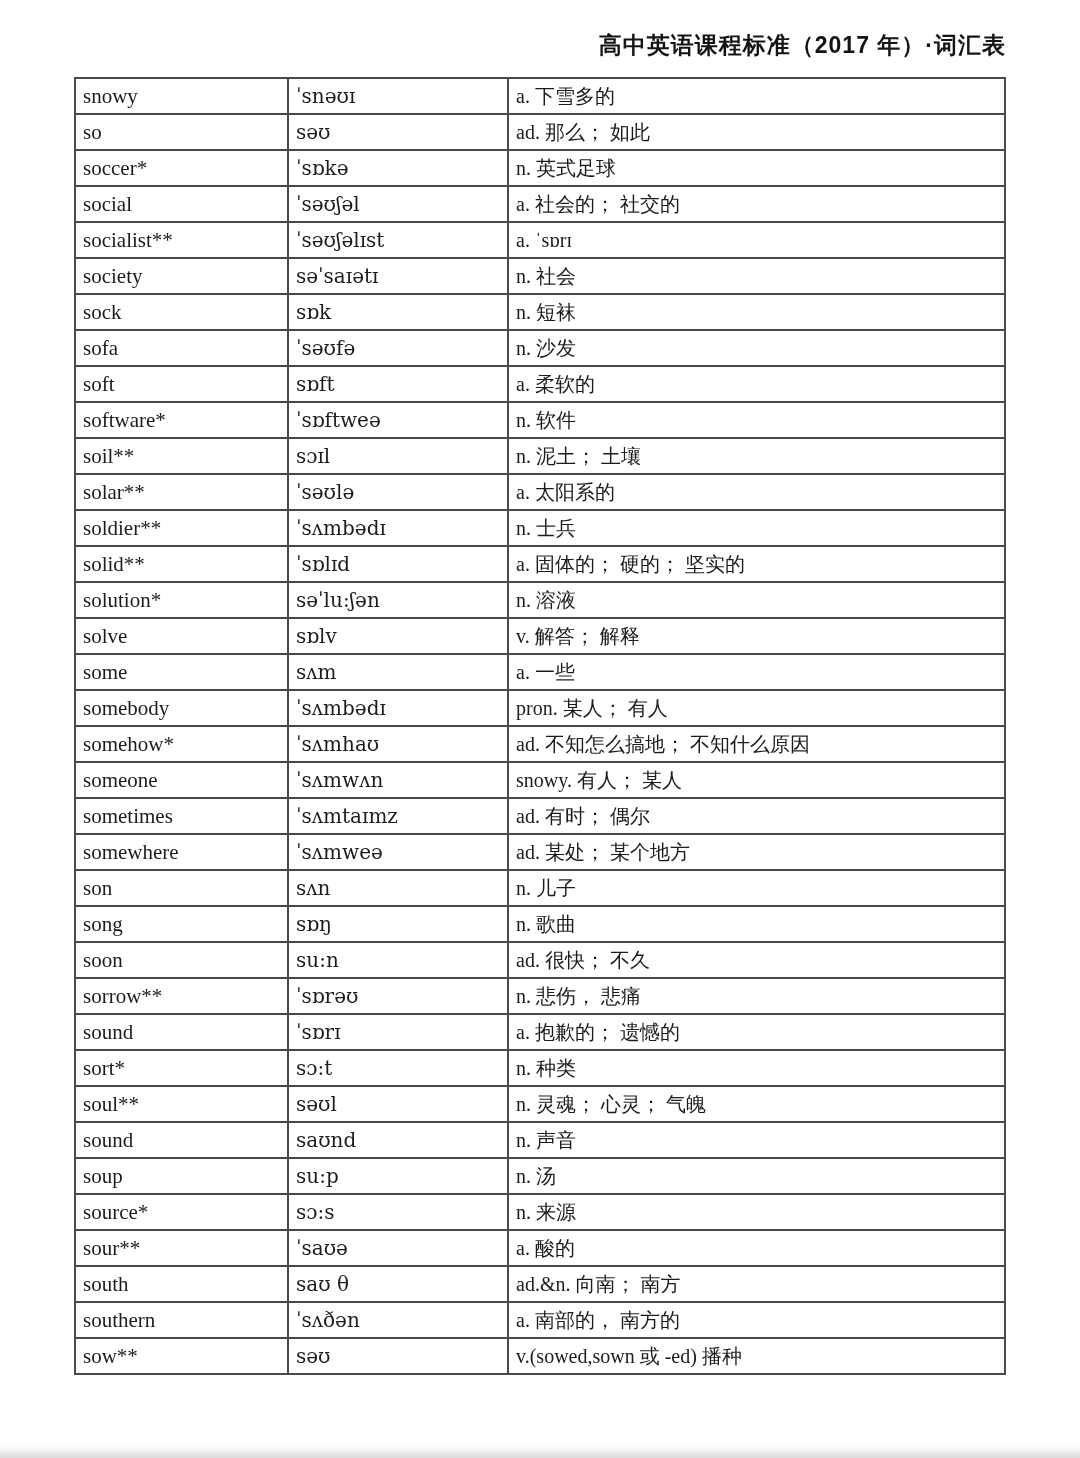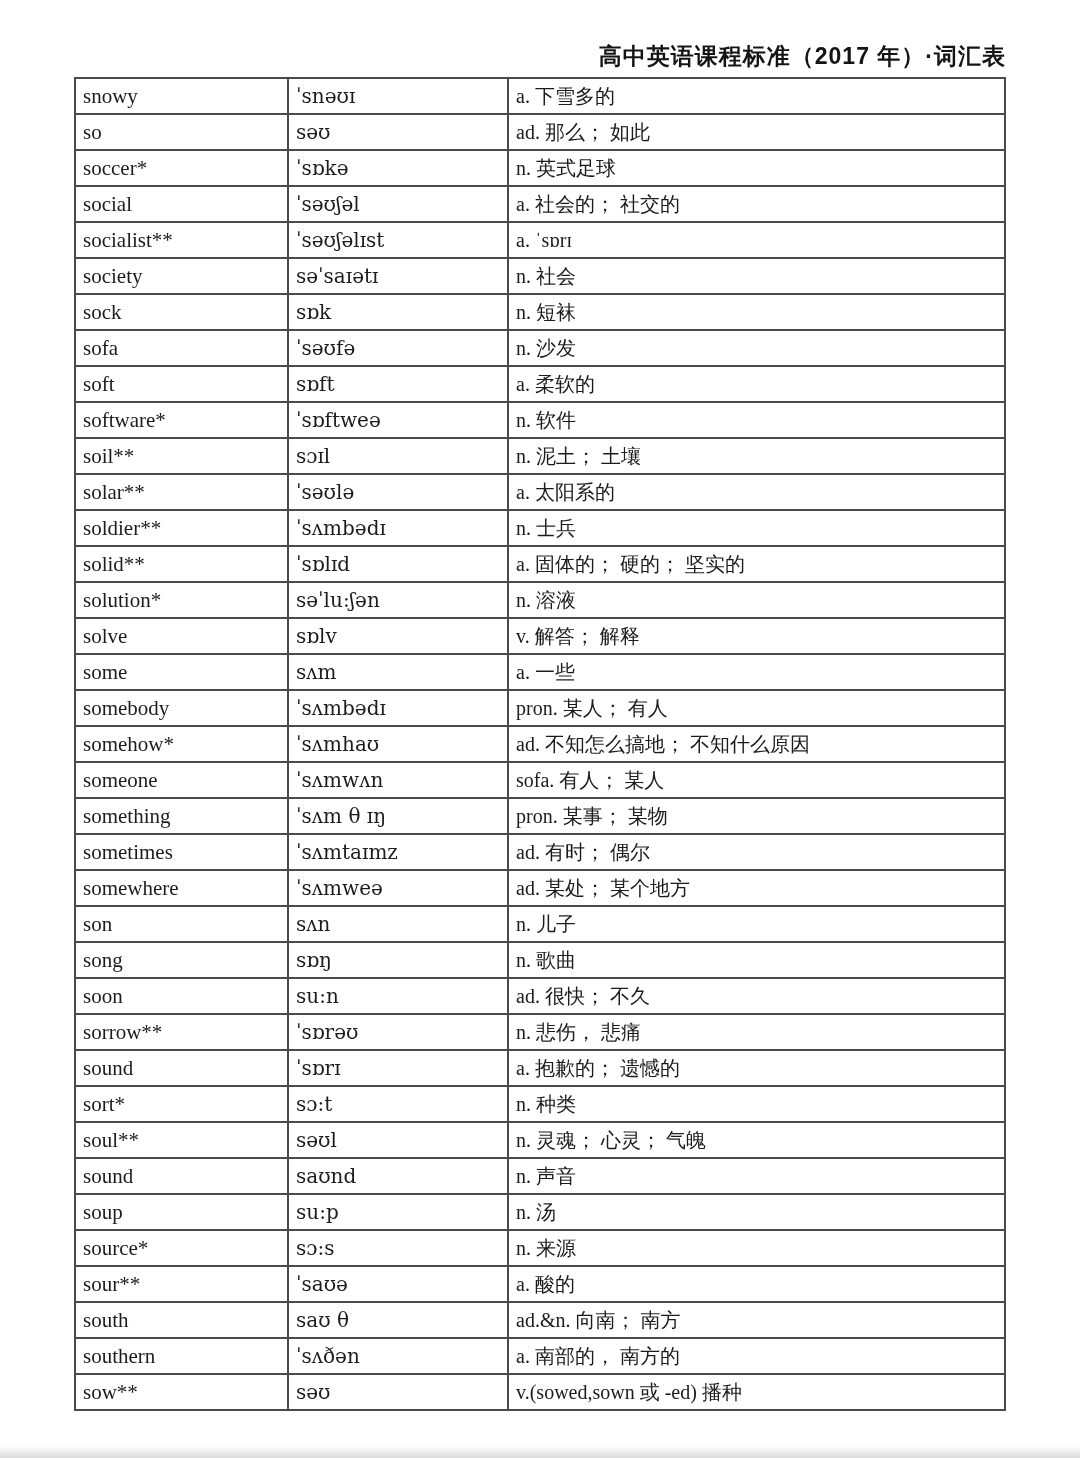--- a/index.html
+++ b/index.html
@@ -10,21 +10,21 @@
   body {
     position: relative;
     width: 1080px;
     height: 1458px;
     overflow: hidden;
     font-family: "Liberation Serif", serif;
     color: #1c1c1c;
   }
   .page-header {
     position: absolute;
-    top: 41px;
+    top: 30px;
     right: 74px;
     font-family: "Liberation Sans", sans-serif;
     font-weight: 700;
     font-size: 23px;
     letter-spacing: 1px;
     color: #141414;
   }
   table.vocab-table {
     position: absolute;
     left: 74px;
@@ -173,26 +173,21 @@
         <td class="definition-cell">pron. 某人； 有人</td>
       </tr>
       <tr>
         <td class="word-cell">somehow*</td>
         <td class="phonetic-cell">ˈsʌmhaʊ</td>
         <td class="definition-cell">ad. 不知怎么搞地； 不知什么原因</td>
       </tr>
       <tr>
         <td class="word-cell">someone</td>
         <td class="phonetic-cell">ˈsʌmwʌn</td>
-        <td class="definition-cell">sofa. 有人； 某人</td>
-      </tr>
-      <tr>
-        <td class="word-cell">something</td>
-        <td class="phonetic-cell">ˈsʌm θ ɪŋ</td>
-        <td class="definition-cell">pron. 某事； 某物</td>
+        <td class="definition-cell">snowy. 有人； 某人</td>
       </tr>
       <tr>
         <td class="word-cell">sometimes</td>
         <td class="phonetic-cell">ˈsʌmtaɪmz</td>
         <td class="definition-cell">ad. 有时； 偶尔</td>
       </tr>
       <tr>
         <td class="word-cell">somewhere</td>
         <td class="phonetic-cell">ˈsʌmweə</td>
         <td class="definition-cell">ad. 某处； 某个地方</td>

